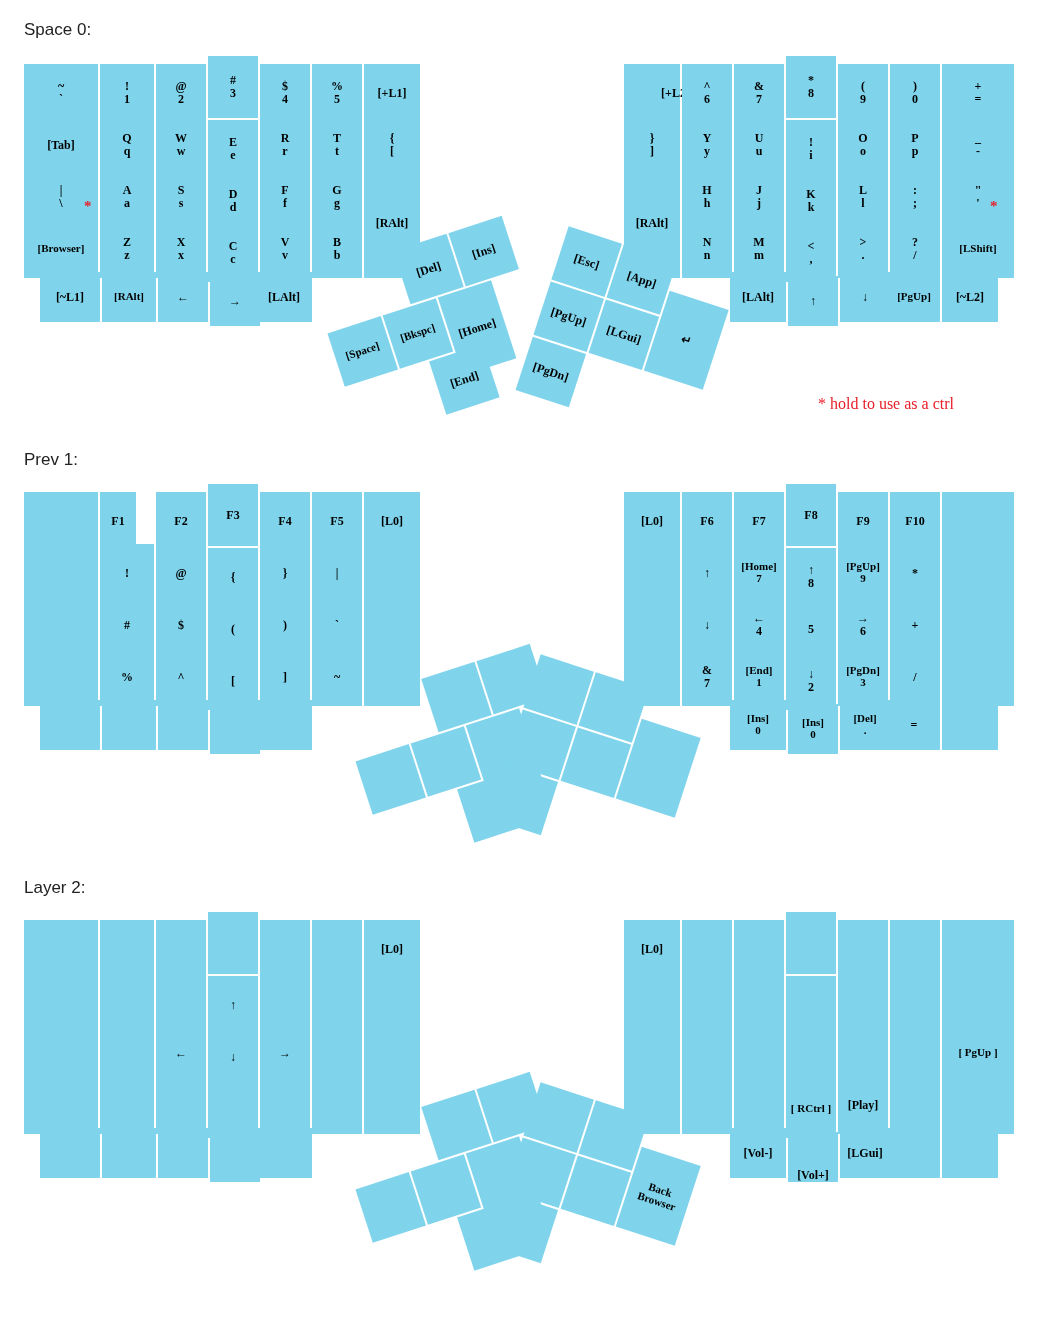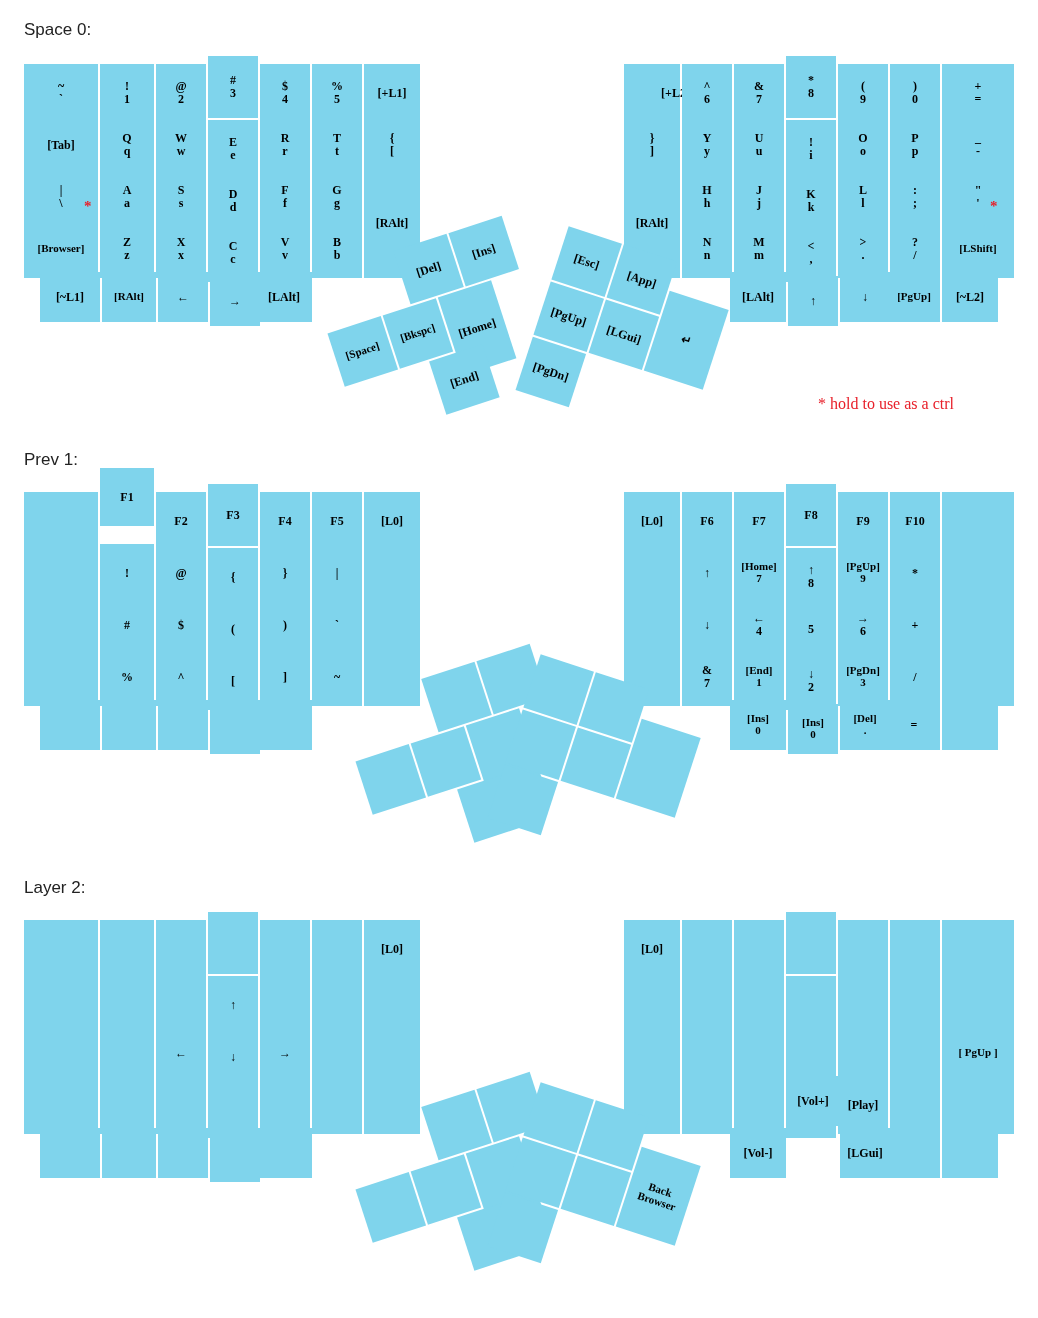--- a/index.html
+++ b/index.html
@@ -259,21 +259,21 @@
       <span class="lbl k-small">[PgUp]</span>
     </div>
     <div class="key" style="left: 942px; top: 272px; width: 56px; height: 50px;">
       <span class="lbl">[~L2]</span>
     </div>
   </div>
 <div class="grp" id="l1-left">
     <div class="key" style="left: 24px; top: 492px; width: 74px; height: 58px;">
       <span class="lbl"></span>
     </div>
-    <div class="key" style="left: 100px; top: 468px; width: 54px; height: 58px;">
+    <div class="key" style="left: 100px; top: 492px; width: 36px; height: 58px;">
       <span class="lbl">F1</span>
     </div>
     <div class="key" style="left: 156px; top: 492px; width: 50px; height: 58px;">
       <span class="lbl">F2</span>
     </div>
     <div class="key" style="left: 208px; top: 484px; width: 50px; height: 62px;">
       <span class="lbl">F3</span>
     </div>
     <div class="key" style="left: 260px; top: 492px; width: 50px; height: 58px;">
       <span class="lbl">F4</span>
@@ -646,21 +646,21 @@
     </div>
     <div class="key" style="left: 890px; top: 1076px; width: 50px; height: 58px;">
       <span class="lbl"></span>
     </div>
     <div class="key" style="left: 942px; top: 1076px; width: 72px; height: 58px;">
       <span class="lbl"></span>
     </div>
     <div class="key" style="left: 730px; top: 1128px; width: 56px; height: 50px;">
       <span class="lbl">[Vol-]</span>
     </div>
-    <div class="key" style="left: 788px; top: 1076px; width: 50px; height: 50px;">
+    <div class="key" style="left: 788px; top: 1132px; width: 50px; height: 50px; align-items: flex-end;">
       <span class="lbl">[Vol+]</span>
     </div>
     <div class="key" style="left: 840px; top: 1128px; width: 50px; height: 50px;">
       <span class="lbl">[LGui]</span>
     </div>
     <div class="key" style="left: 888px; top: 1128px; width: 52px; height: 50px;">
       <span class="lbl"></span>
     </div>
     <div class="key" style="left: 942px; top: 1128px; width: 56px; height: 50px;">
       <span class="lbl"></span>

